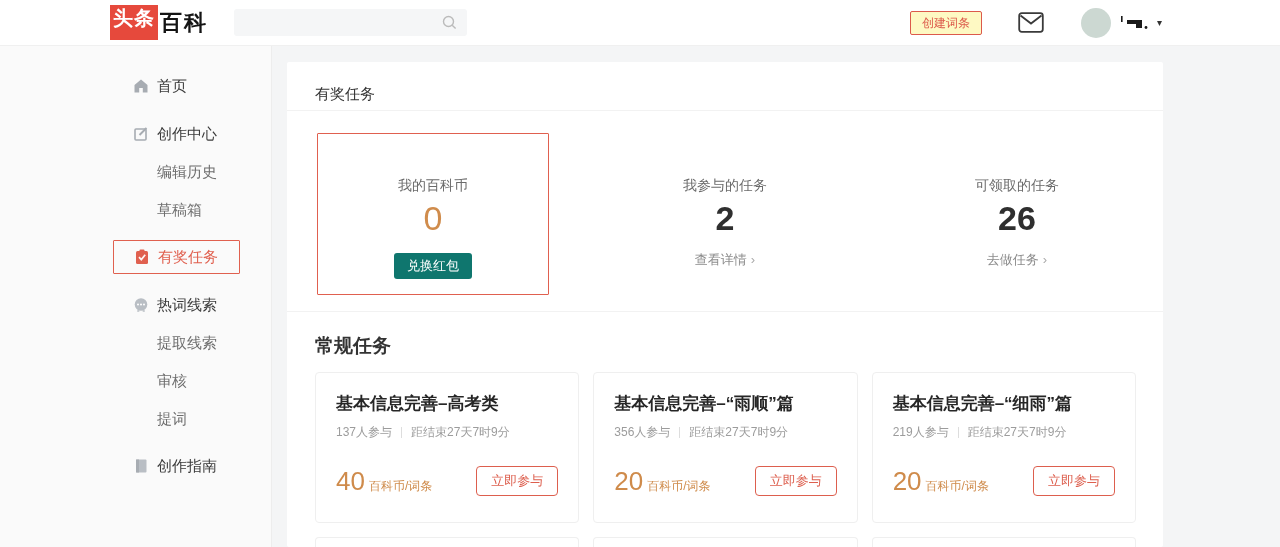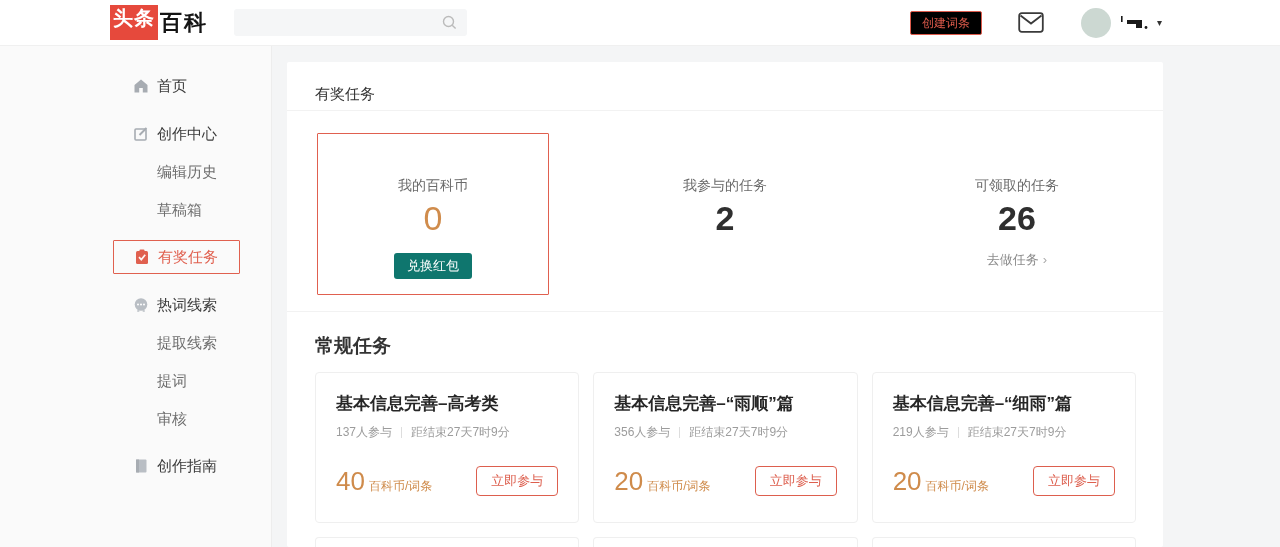--- a/index.html
+++ b/index.html
@@ -23,21 +23,21 @@
     margin-left:26px; width:233px; height:27px; background:#f5f6f7;
     border-radius:3px; position:relative; display:flex; align-items:center;
   }
   .search-box input {
     border:none; background:transparent; outline:none; width:200px;
     padding:0 10px; font-size:13px; color:#333;
   }
   .search-icon { position:absolute; right:10px; top:6px; }
   .header-spacer { flex:1; }
   .create-btn {
-    background:#000000; border:1px solid #dc5a4b; color:#dc5a4b; font-size:12px;
+    background:#fef9c3; border:1px solid #dc5a4b; color:#dc5a4b; font-size:12px;
     border-radius:2px; padding:4px 11px; cursor:pointer; line-height:14px;
   }
   .mail-wrap { margin-left:36px; display:flex; align-items:center; cursor:pointer; }
   .avatar {
     margin-left:37px; width:30px; height:30px; border-radius:50%;
     background:#ccd8d2; cursor:pointer;
   }
   .user-glyph { margin-left:9px; display:flex; align-items:center; cursor:pointer; }
   .caret { margin-left:7px; font-size:10px; color:#333; cursor:pointer; }
   
@@ -192,24 +192,24 @@
             <circle cx="8" cy="7.5" r="1" fill="#fff"></circle>
             <circle cx="11" cy="7.5" r="1" fill="#fff"></circle>
           </svg>
         </span>
         <span>热词线索</span>
       </div>
       <div class="s-item sub mt-sm">
         <span>提取线索</span>
       </div>
       <div class="s-item sub mt-sm">
+        <span>审核</span>
+      </div>
+      <div class="s-item sub mt-sm">
         <span>提词</span>
-      </div>
-      <div class="s-item sub mt-sm">
-        <span>审核</span>
       </div>
       <div class="s-item mt-md">
         <span class="s-icon">
           <svg width="16" height="16" viewBox="0 0 16 16">
             <rect x="3" y="1.5" width="10.5" height="13" rx="1" fill="#b9bec4"></rect>
             <rect x="3" y="1.5" width="3" height="13" fill="#a7acb2"></rect>
           </svg>
         </span>
         <span>创作指南</span>
       </div>
@@ -224,20 +224,23 @@
       <div class="stat-col coin-box-wrap">
         <div class="coin-box">
           <div class="stat-label">我的百科币</div>
           <div class="stat-value orange">0</div>
           <button class="redeem-btn">兑换红包</button>
         </div>
       </div>
       <div class="stat-col plain">
         <div class="stat-label">我参与的任务</div>
         <div class="stat-value">2</div>
+        <div>
+          <span class="stat-link"><span>查看详情</span><span class="arr">›</span></span>
+        </div>
       </div>
       <div class="stat-col plain">
         <div class="stat-label">可领取的任务</div>
         <div class="stat-value">26</div>
         <div>
           <span class="stat-link"><span>去做任务</span><span class="arr">›</span></span>
         </div>
       </div>
     </div>
 

